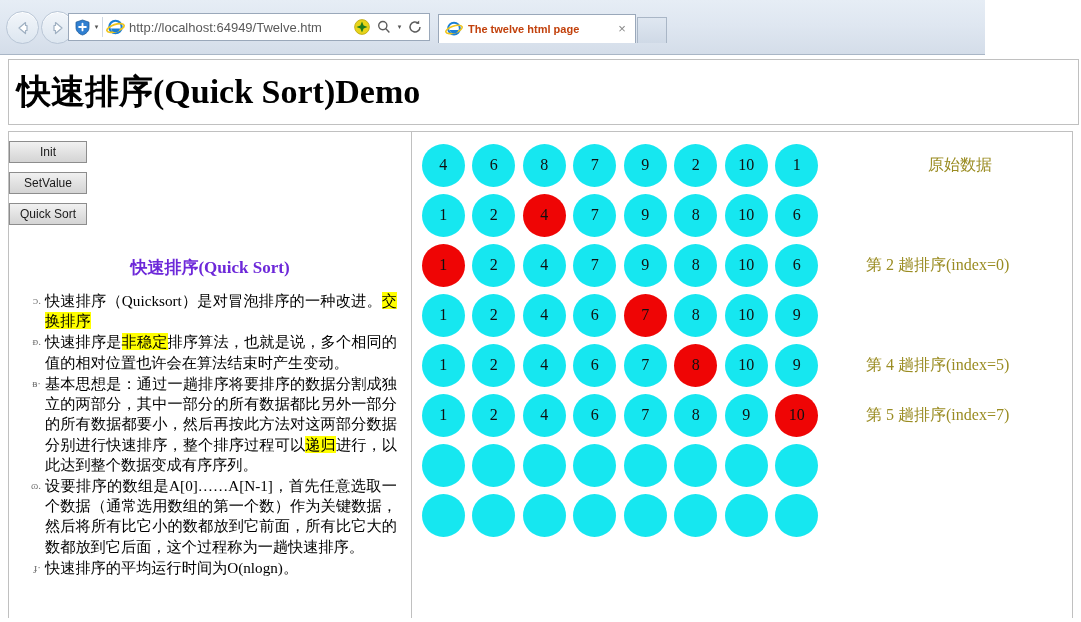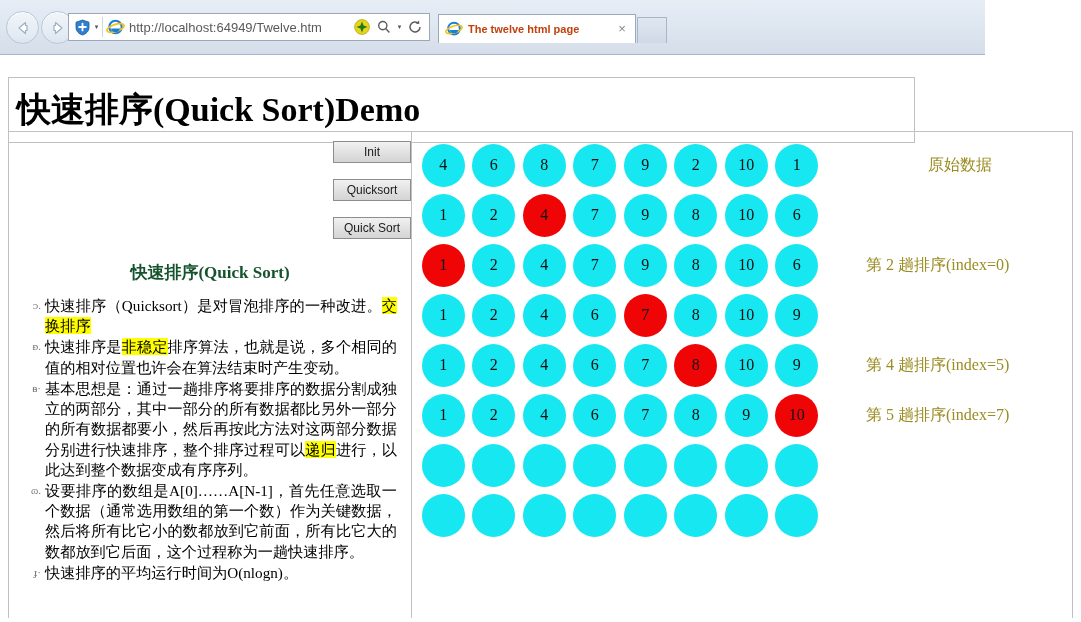--- a/index.html
+++ b/index.html
@@ -136,22 +136,22 @@
     width: 1081px;
     height: 567px;
     background: #ffffff;
     box-sizing: border-box;
     overflow: hidden;
   }
 
   .title-box {
     position: absolute;
     left: 8px;
-    top: 22px;
-    width: 907px;
+    top: 4px;
+    width: 1071px;
     height: 66px;
     border: 1px solid #c0c0c0;
     box-sizing: border-box;
     display: flex;
     align-items: center;
   }
   .page-title {
     font-family: "Liberation Serif", serif;
     font-weight: bold;
     font-size: 34px;
@@ -178,23 +178,23 @@
     width: 403px;
     flex: none;
     border-right: 1px solid #c0c0c0;
     box-sizing: border-box;
     padding: 0;
     position: relative;
   }
   .btn-stack {
     display: flex;
     flex-direction: column;
-    align-items: flex-end;
+    align-items: flex-start;
     padding-top: 9px;
-    gap: 16px;
+    gap: 9px;
   }
   .demo-btn {
     width: 78px;
     height: 22px;
     background: linear-gradient(to bottom, #f1f1f1 0%, #e2e2e2 50%, #d4d4d4 100%);
     border: 1px solid #8d8d8d;
     box-sizing: border-box;
     font-family: "Liberation Sans", sans-serif;
     font-size: 12px;
     color: #1a1a1a;
@@ -202,22 +202,22 @@
     text-align: center;
     cursor: pointer;
     padding: 0;
   }
 
   .sub-title {
     text-align: center;
     font-family: "Liberation Serif", serif;
     font-weight: bold;
     font-size: 17px;
-    color: #14532d;
-    margin-top: 22px;
+    color: #6d28d9;
+    margin-top: 31px;
   }
 
   .facts {
     margin: 12px 0 0 0;
     padding: 0 14px 0 36px;
     list-style: none;
     counter-reset: fact;
   }
   .facts li {
     position: relative;
@@ -366,21 +366,21 @@
 
   <div class="title-box">
     <div class="page-title">快速排序(Quick Sort)Demo</div>
   </div>
 
   <div class="main-box">
 
     <div class="left-panel">
       <div class="btn-stack" id="btn-stack">
           <button class="demo-btn">Init</button>
-          <button class="demo-btn">Quicksort</button>
+          <button class="demo-btn">SetValue</button>
           <button class="demo-btn">Quick Sort</button>
         </div>
       <div class="sub-title">快速排序(Quick Sort)</div>
       <ul class="facts" id="facts-list">
           <li><span class="marker">ᴐ.</span><span>快速排序（Quicksort）是对冒泡排序的一种改进。</span><span class="hl">交换排序</span></li>
           <li><span class="marker">ᴆ.</span><span>快速排序是</span><span class="hl">非稳定</span><span>排序算法，也就是说，多个相同的值的相对位置也许会在算法结束时产生变动。</span></li>
           <li><span class="marker">ᴃ·</span><span>基本思想是：通过一趟排序将要排序的数据分割成独立的两部分，其中一部分的所有数据都比另外一部分的所有数据都要小，然后再按此方法对这两部分数据分别进行快速排序，整个排序过程可以</span><span class="hl">递归</span><span>进行，以此达到整个数据变成有序序列。</span></li>
           <li><span class="marker">ɷ.</span><span>设要排序的数组是A[0]……A[N-1]，首先任意选取一个数据（通常选用数组的第一个数）作为关键数据，然后将所有比它小的数都放到它前面，所有比它大的数都放到它后面，这个过程称为一趟快速排序。</span></li>
           <li><span class="marker">ɟ·</span><span>快速排序的平均运行时间为O(nlogn)。</span></li>
         </ul>

